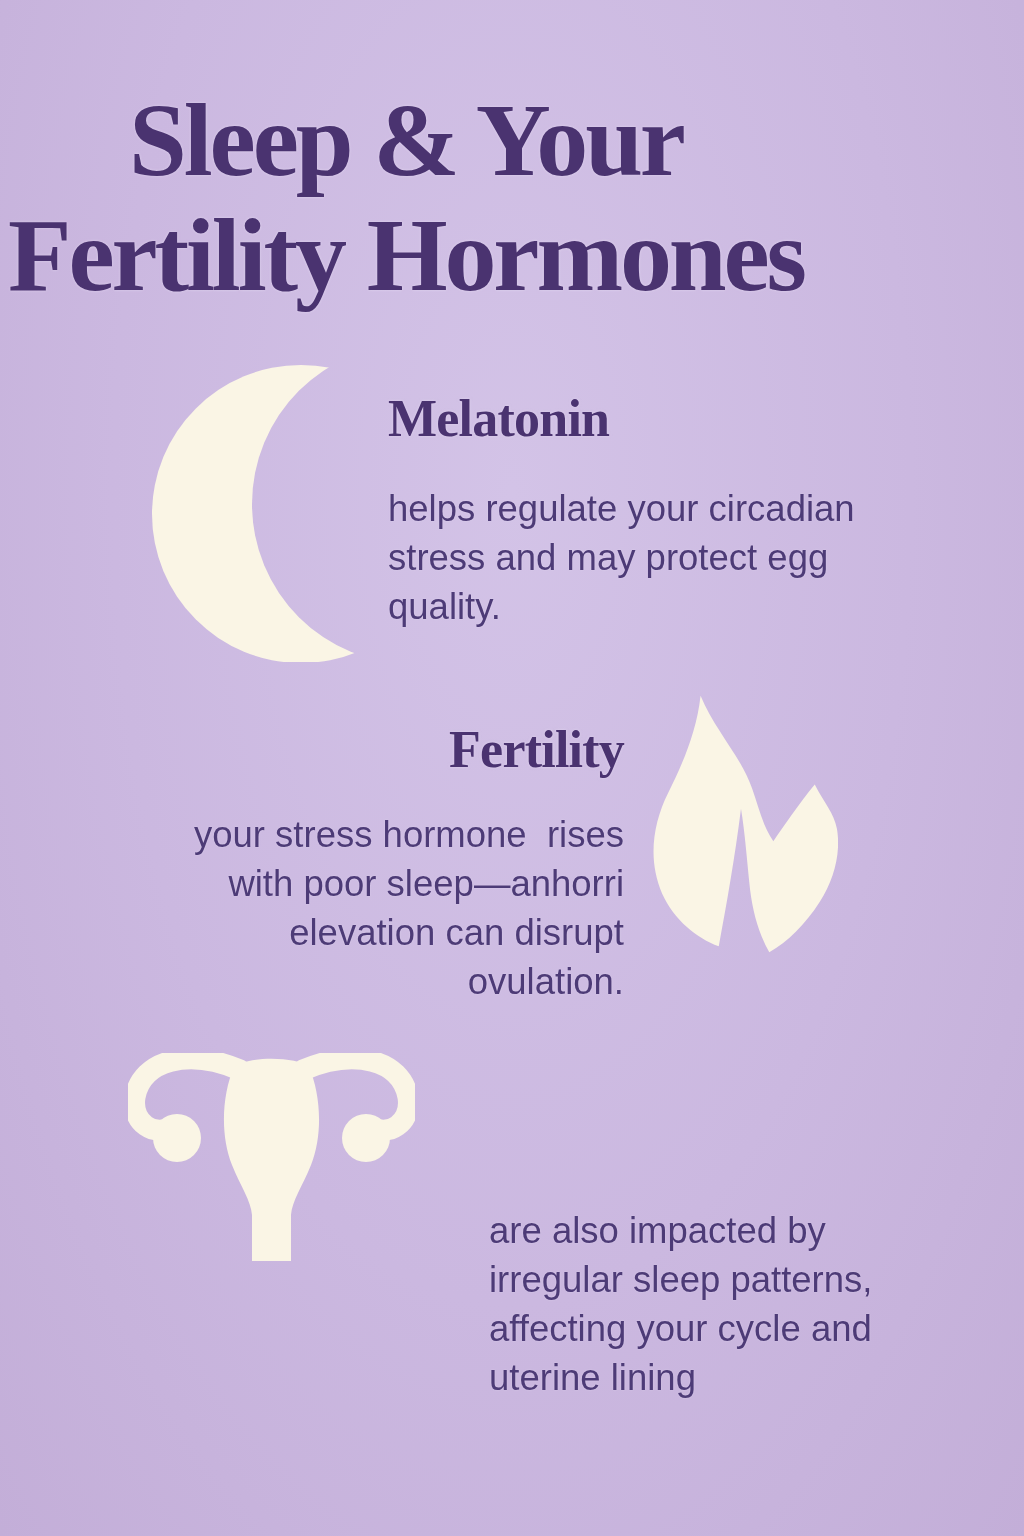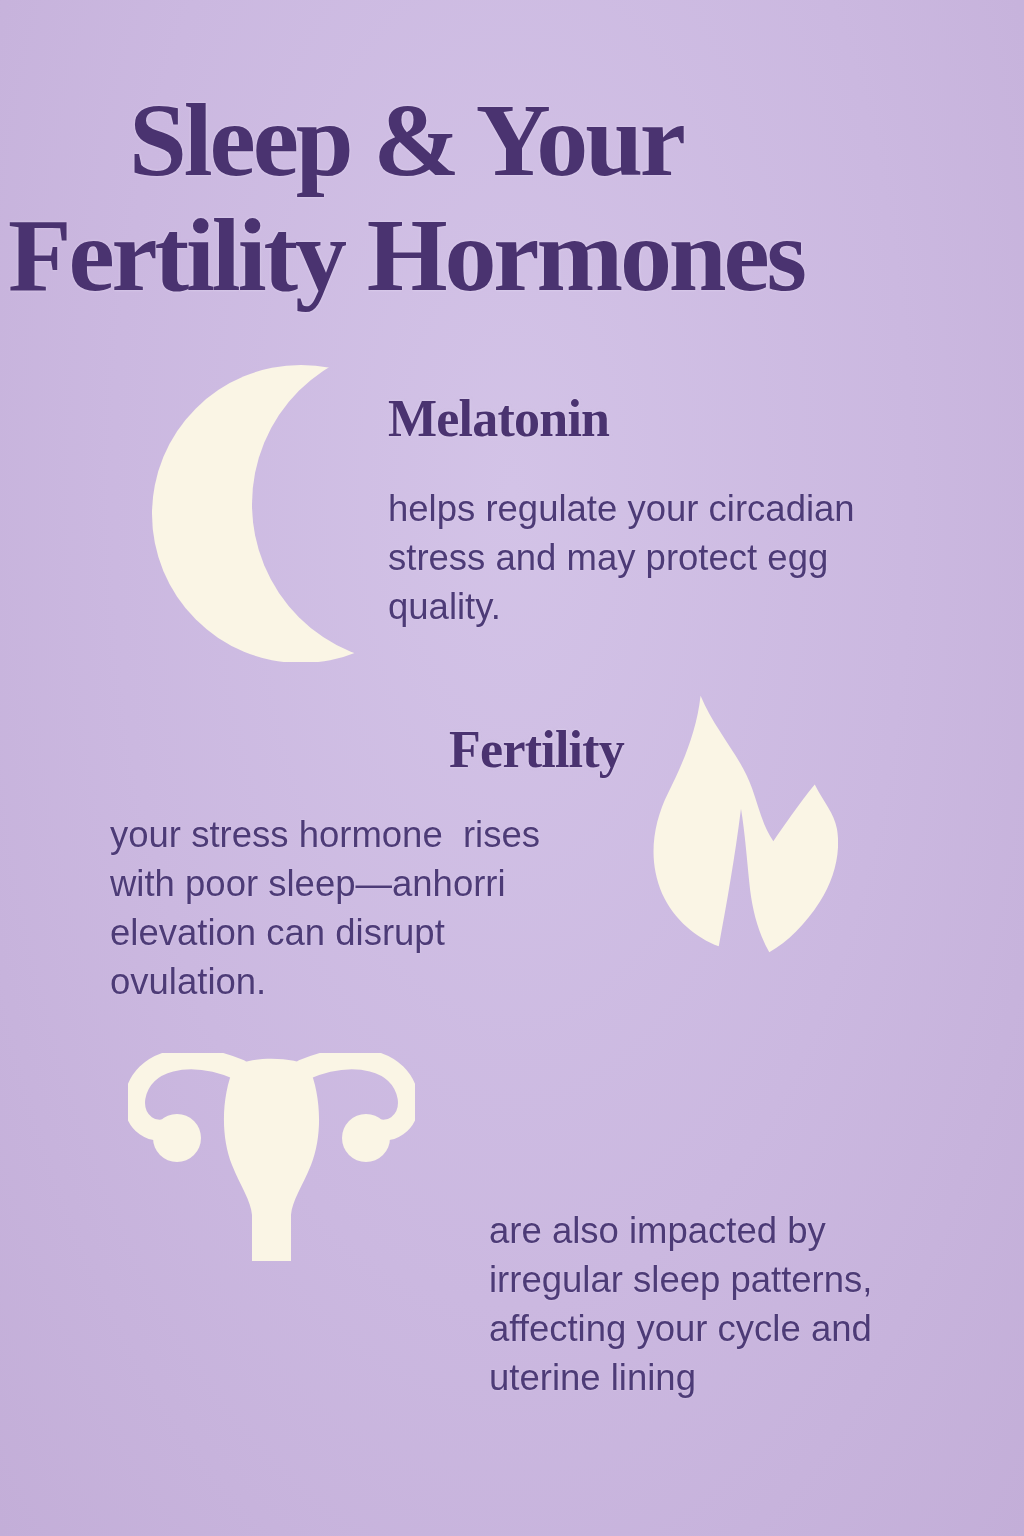--- a/index.html
+++ b/index.html
@@ -36,21 +36,21 @@
     font-size:36.5px;line-height:49px;
     color:var(--body);
     text-shadow:0 0 2px rgba(240,232,250,0.45);
   }
   .abs{position:absolute;}
   .icon-svg{display:block;width:100%;height:100%;color:var(--icon);}
   
   .melatonin-text{left:388px;top:383px;width:560px;text-align:left;}
   .melatonin-body{left:388px;top:484px;width:560px;text-align:left;}
   .cortisol-text{left:130px;top:714px;width:494px;text-align:right;}
-  .cortisol-body{left:110px;top:810px;width:514px;text-align:left;}
+  .cortisol-body{left:110px;top:810px;width:514px;text-align:right;}
   .estrogen-text{left:453px;top:1050px;width:560px;text-align:left;}
   .estrogen-body{left:453px;top:1206px;width:560px;text-align:left;margin-left:36px;}
   .moon-icon{left:150px;top:362px;width:290px;height:300px;}
   .flame-icon{left:646px;top:694px;width:192px;height:266px;}
   .uterus-icon{left:128px;top:1053px;width:287px;height:214px;}
 </style>
 </head>
 <body>
 
 <div class="poster">

